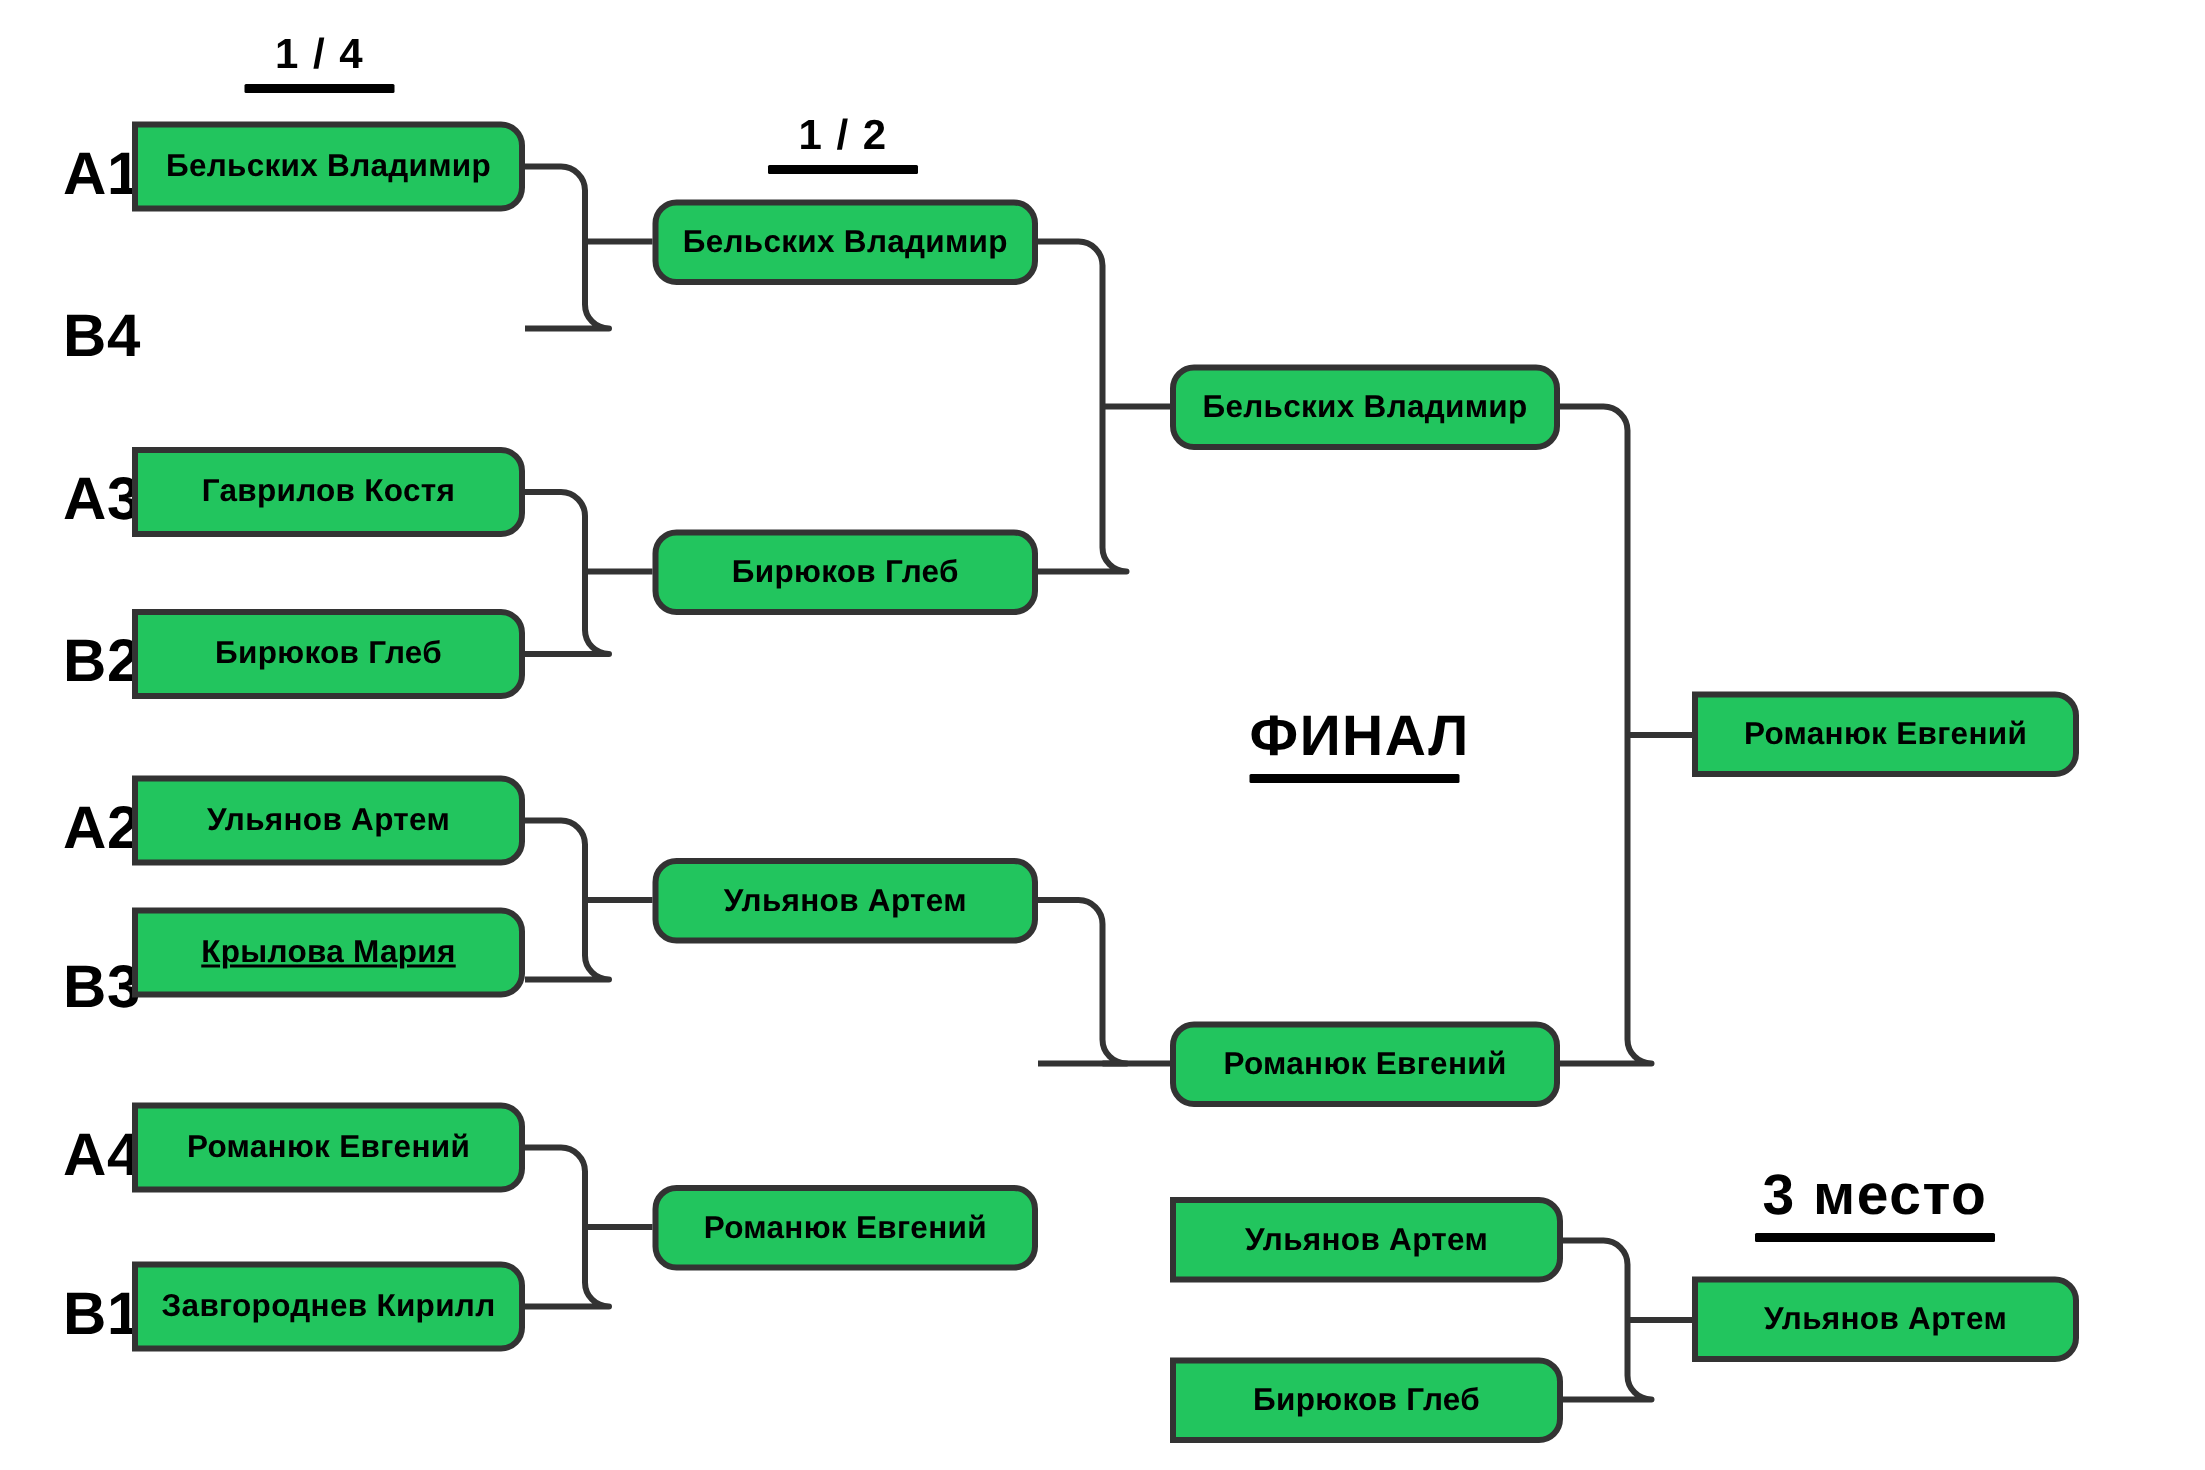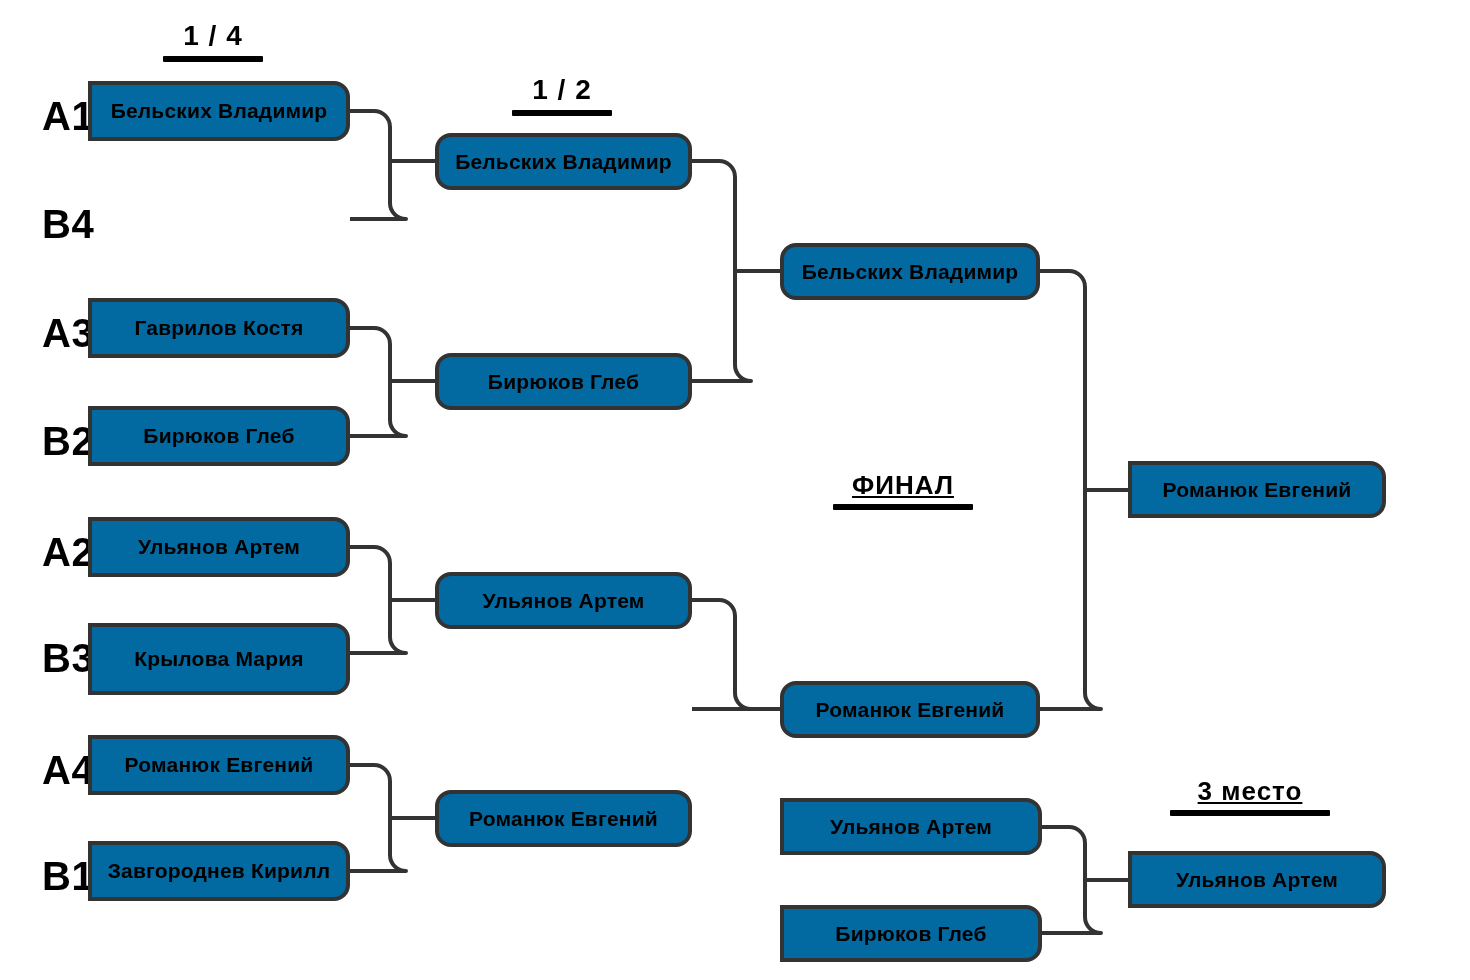--- a/index.html
+++ b/index.html
@@ -31,21 +31,21 @@
     stroke: #333333;
     stroke-width: 4;
     stroke-linecap: butt;
     stroke-linejoin: round;
   }
 
   
   .box {
     position: absolute;
     box-sizing: border-box;
-    background: #0369a1;
+    background: #22c55e;
     border: 4px solid #333333;
     display: flex;
     align-items: center;
     justify-content: center;
     color: #000000;
     font-weight: bold;
     letter-spacing: .2px;
     white-space: nowrap;
   }
   .box.r1 {
@@ -97,22 +97,21 @@
     letter-spacing: 1px;
   }
   .heading .rule {
     display: block;
     height: 6px;
     background: #000000;
     margin-top: 6px;
     border-radius: 1px;
   }
   .heading.big .caption {
-    font-size: 26px;
-    text-decoration: underline;
+    font-size: 38px;
   }
 </style>
 </head>
 <body>
 
 <div id="bracket-root">
 
   <svg id="connectors" viewBox="0 0 1470 980" width="1470" height="980">
 
     <path d="M350,111 H374 a16,16 0 0 1 16,16 V203 a16,16 0 0 0 16,16 H350"></path>
@@ -168,21 +167,21 @@
   <div class="seed" style="left:42px; top:638px;">B3</div>
   <div class="seed" style="left:42px; top:750px;">A4</div>
   <div class="seed" style="left:42px; top:856px;">B1</div>
 
   <div class="box r1" style="left:88px; top:81px; width:262px; height:60px;">Бельских Владимир</div>
 
   <div class="box r1" style="left:88px; top:298px; width:262px; height:60px;">Гаврилов Костя</div>
   <div class="box r1" style="left:88px; top:406px; width:262px; height:60px;">Бирюков Глеб</div>
 
   <div class="box r1" style="left:88px; top:517px; width:262px; height:60px;">Ульянов Артем</div>
-  <div class="box r1" style="left:88px; top:623px; width:262px; height:72px;">Крылова Мария</div>
+  <div class="box r1" style="left:88px; top:605px; width:262px; height:60px;text-decoration:underline;">Крылова Мария</div>
 
   <div class="box r1" style="left:88px; top:735px; width:262px; height:60px;">Романюк Евгений</div>
   <div class="box r1" style="left:88px; top:841px; width:262px; height:60px;">Завгороднев Кирилл</div>
 
   <div class="box r2" style="left:435px; top:133px; width:257px; height:57px;">Бельских Владимир</div>
   <div class="box r2" style="left:435px; top:353px; width:257px; height:57px;">Бирюков Глеб</div>
   <div class="box r2" style="left:435px; top:572px; width:257px; height:57px;">Ульянов Артем</div>
   <div class="box r2" style="left:435px; top:790px; width:257px; height:57px;">Романюк Евгений</div>
 
   <div class="box r3" style="left:780px; top:243px; width:260px; height:57px;">Бельских Владимир</div>

